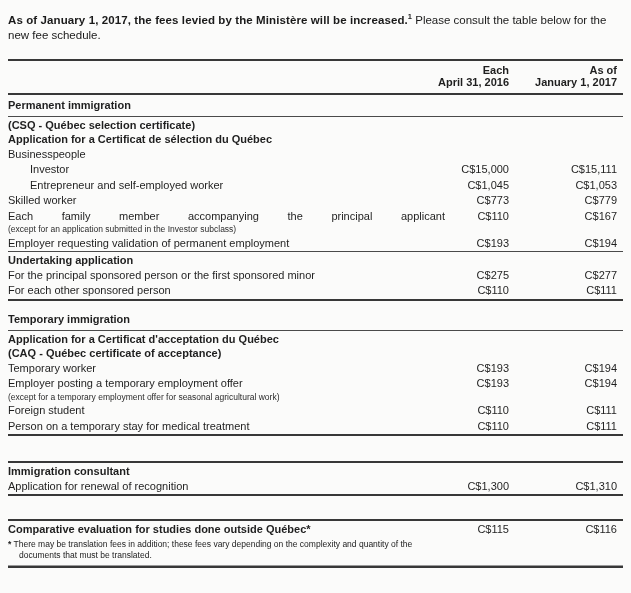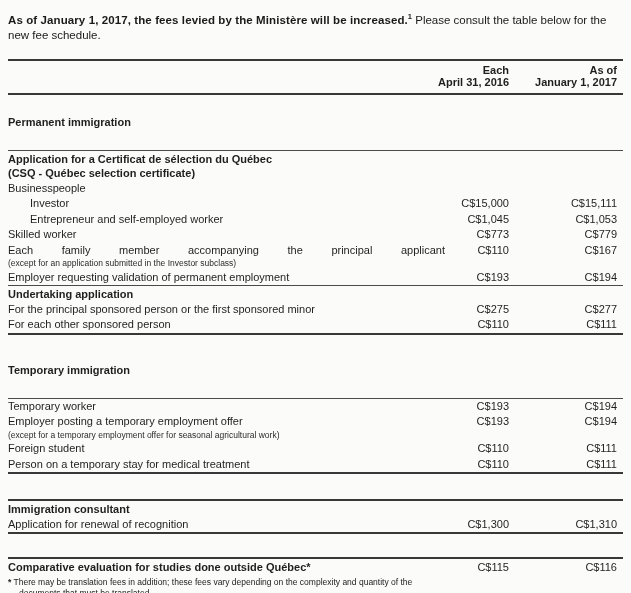--- a/index.html
+++ b/index.html
@@ -26,21 +26,21 @@
   .v1 { width: 110px; text-align: right; white-space: nowrap; }
   .v2 { width: 114px; padding-right: 6px; text-align: right; white-space: nowrap; }
   .row.wide-label .v1 { width: 58px; }
 
   .bold { font-weight: bold; }
   .indent { padding-left: 22px; }
 
   .header-row { font-weight: bold; font-size: 11px; line-height: 12.5px; padding: 3px 0 4px 0; }
   .header-row .hdr div { white-space: nowrap; }
 
-  .sec-title { font-weight: bold; font-size: 11px; line-height: 15px; padding: 20px 0; }
+  .sec-title { font-weight: bold; font-size: 11px; line-height: 15px; padding: 3px 0; }
   .group-title { font-weight: bold; font-size: 11px; line-height: 14.5px; }
   .group-title-block { padding: 1px 0 0 0; }
 
   .note { font-size: 8.5px; line-height: 10.5px; color: #2b2b2b; padding-bottom: 1px; }
 
   .justify-line { text-align: justify; text-align-last: justify; }
 
   .spacer-8 { height: 8px; }
   .spacer-25 { height: 25px; }
   .spacer-24 { height: 23px; }
@@ -78,22 +78,22 @@
       </div>
     </div>
 
     <div class="rule r2"></div>
 
     <div class="sec-title">Permanent immigration</div>
 
     <div class="rule r1"></div>
 
     <div class="group-title-block">
+      <div class="group-title">(CSQ - Québec selection certificate)</div>
       <div class="group-title">Application for a Certificat de sélection du Québec</div>
-      <div class="group-title">(CSQ - Québec selection certificate)</div>
     </div>
 
     <div class="row">
       <div class="lbl">Businesspeople</div>
     </div>
 
     <div class="row">
       <div class="lbl indent">Investor</div>
       <div class="v1">C$15,000</div>
       <div class="v2">C$15,111</div>
@@ -143,20 +143,24 @@
     </div>
 
     <div class="rule r2"></div>
 
     <div class="spacer-8"></div>
 
     <div class="sec-title">Temporary immigration</div>
 
     <div class="rule r1"></div>
 
+    <div class="group-title-block">
+      <div class="group-title">Application for a Certificat d'acceptation du Québec</div>
+      <div class="group-title">(CAQ - Québec certificate of acceptance)</div>
+    </div>
 
     <div class="row">
       <div class="lbl">Temporary worker</div>
       <div class="v1">C$193</div>
       <div class="v2">C$194</div>
     </div>
 
     <div class="row">
       <div class="lbl">
         <div>Employer posting a temporary employment offer</div>

